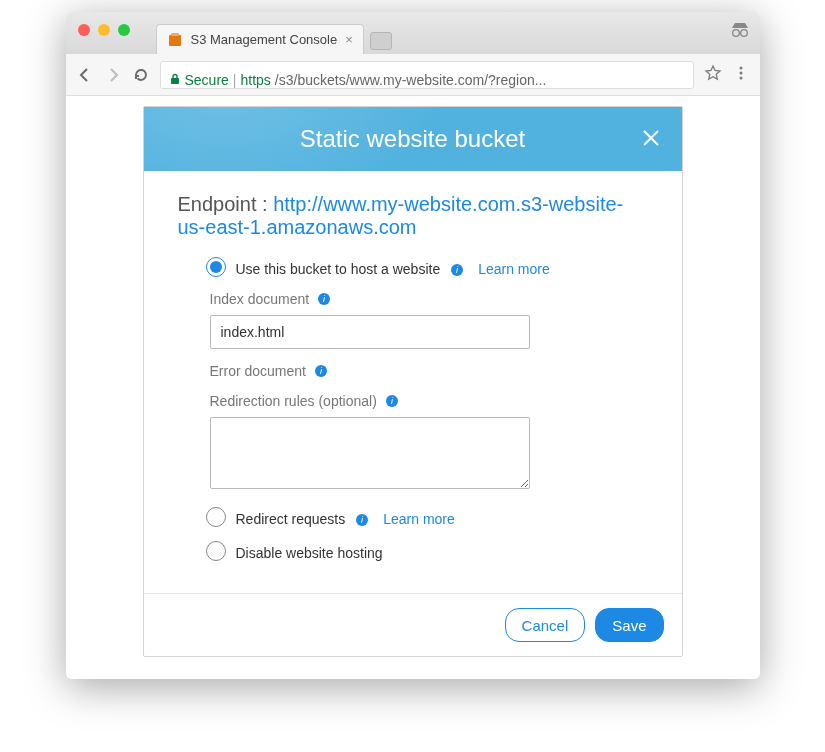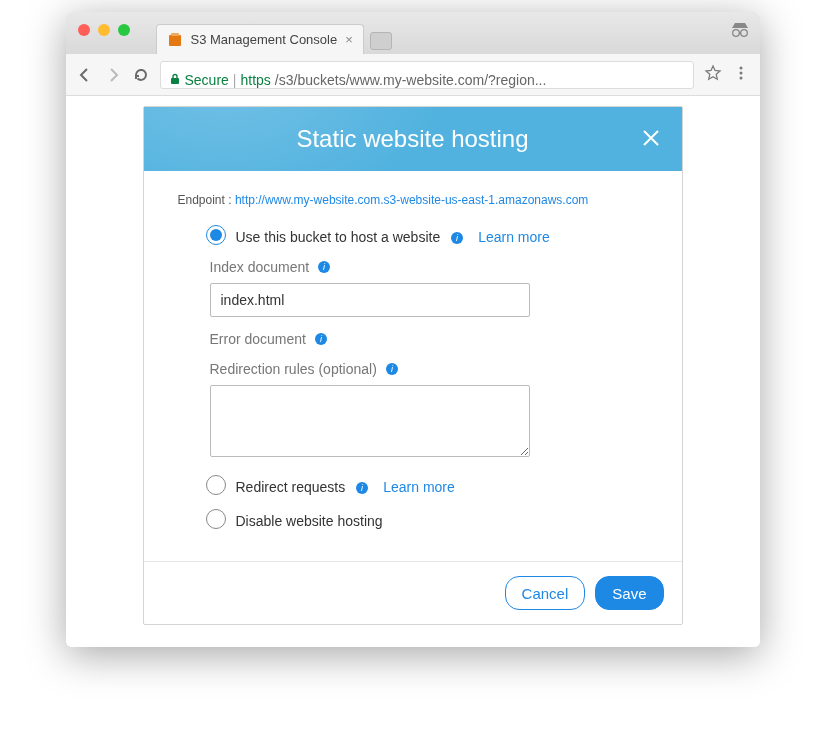--- a/index.html
+++ b/index.html
@@ -30,21 +30,21 @@
 
     .page { padding: 0; display: flex; justify-content: center; background: #fff; }
 
     .panel { margin: 10px 0 22px; width: 540px; border: 1px solid #d4d4d4; border-radius: 2px; }
 
     .panel-header { background: #51b2df; color: #fff; height: 64px; display: flex; align-items: center; justify-content: center; position: relative; background-image: radial-gradient(ellipse 320px 180px at 15% -30%, rgba(255,255,255,0.18), transparent 70%); }
     .panel-header h2 { font-weight: 400; font-size: 24px; }
     .close-x { position: absolute; right: 18px; top: 18px; color: #fff; }
 
     .panel-body { padding: 22px 34px 18px; }
-    .endpoint { font-size: 12px; color: #555; margin-bottom: 18px; }
+    .endpoint { font-size: 20px; color: #555; margin-bottom: 18px; }
     .endpoint a { color: #1e88e5; text-decoration: none; }
 
     .radio-row { display: flex; align-items: flex-end; gap: 10px; margin-bottom: 14px; margin-left: 28px; }
     .radio { width: 20px; height: 20px; border: 1px solid #888; border-radius: 50%; display: inline-flex; align-items: center; justify-content: center; cursor: pointer; flex-shrink: 0; }
     .radio.checked { border-color: #1e88e5; }
     .radio.checked::after { content: ''; width: 12px; height: 12px; background: #1e88e5; border-radius: 50%; }
     .radio-label { color: #333; font-size: 14px; }
     .info-ico { color: #1e88e5; display: inline-flex; vertical-align: middle; }
     .learn { color: #1e88e5; font-size: 14px; text-decoration: none; margin-left: 4px; }
 
@@ -124,21 +124,21 @@
     <span class="dots"><svg width="18" height="18" viewBox="0 0 18 18">
           <circle cx="9" cy="4" r="1.5" fill="#7a7a7a"></circle>
           <circle cx="9" cy="9" r="1.5" fill="#7a7a7a"></circle>
           <circle cx="9" cy="14" r="1.5" fill="#7a7a7a"></circle>
         </svg></span>
   </div>
 
   <div class="page">
     <div class="panel">
       <div class="panel-header">
-        <h2>Static website hosting</h2>
+        <h2>Static website bucket</h2>
         <span class="close-x"><svg width="26" height="26" viewBox="0 0 26 26">
               <path d="M6 6l14 14M20 6L6 20" stroke="#fff" stroke-width="2"></path>
             </svg></span>
       </div>
       <div class="panel-body">
         <div class="endpoint">
           <span>Endpoint : </span><a href="#">http://www.my-website.com.s3-website-us-east-1.amazonaws.com</a>
         </div>
 
         <div class="radio-row">

